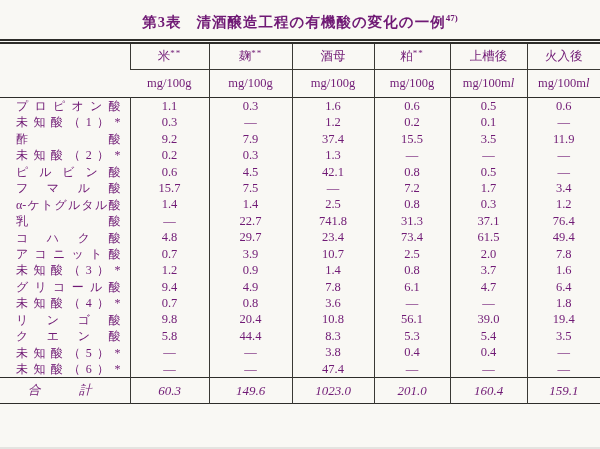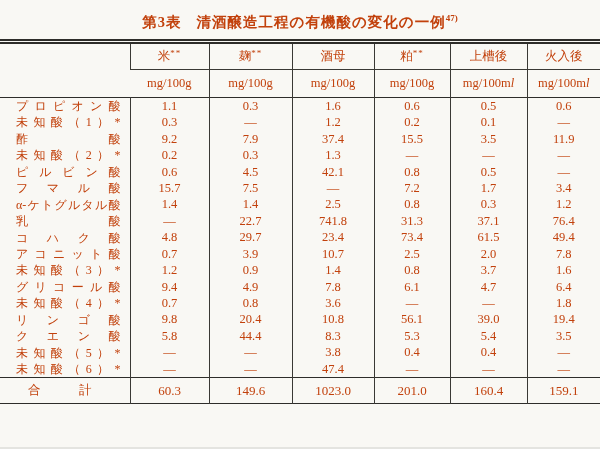--- a/index.html
+++ b/index.html
@@ -1,21 +1,21 @@
 <!DOCTYPE html>
 <html><head>
 <meta charset="utf-8">
 <style>
   html, body { margin: 0; padding: 0; }
   .page {
     position: relative;
     width: 600px;
     height: 449px;
     background: #f9f8f4;
-    color: #c2410c;
+    color: #701a75;
     font-family: "Liberation Serif", "DejaVu Serif", serif;
     overflow: hidden;
     box-sizing: border-box;
   }
   .page::after {
     content: "";
     position: absolute; left: 0; bottom: 0;
     width: 100%; height: 2px;
     background: #e4e4e0;
   }
@@ -63,21 +63,21 @@
     padding-right: 9px;
   }
   td.row-label {
     font-size: 12px;
     text-align: justify;
     text-align-last: justify;
     text-justify: inter-character;
   }
   td.val { text-align: center; }
 
-  tfoot tr { height: 26px; }
+  tfoot tr { height: 26px; font-style: italic; }
   tfoot td { font-size: 13px; }
   td.total-label {
     font-size: 12.5px;
     padding-left: 28px;
     padding-right: 38px;
     text-align: justify;
     text-align-last: justify;
     text-justify: inter-character;
   }
 

